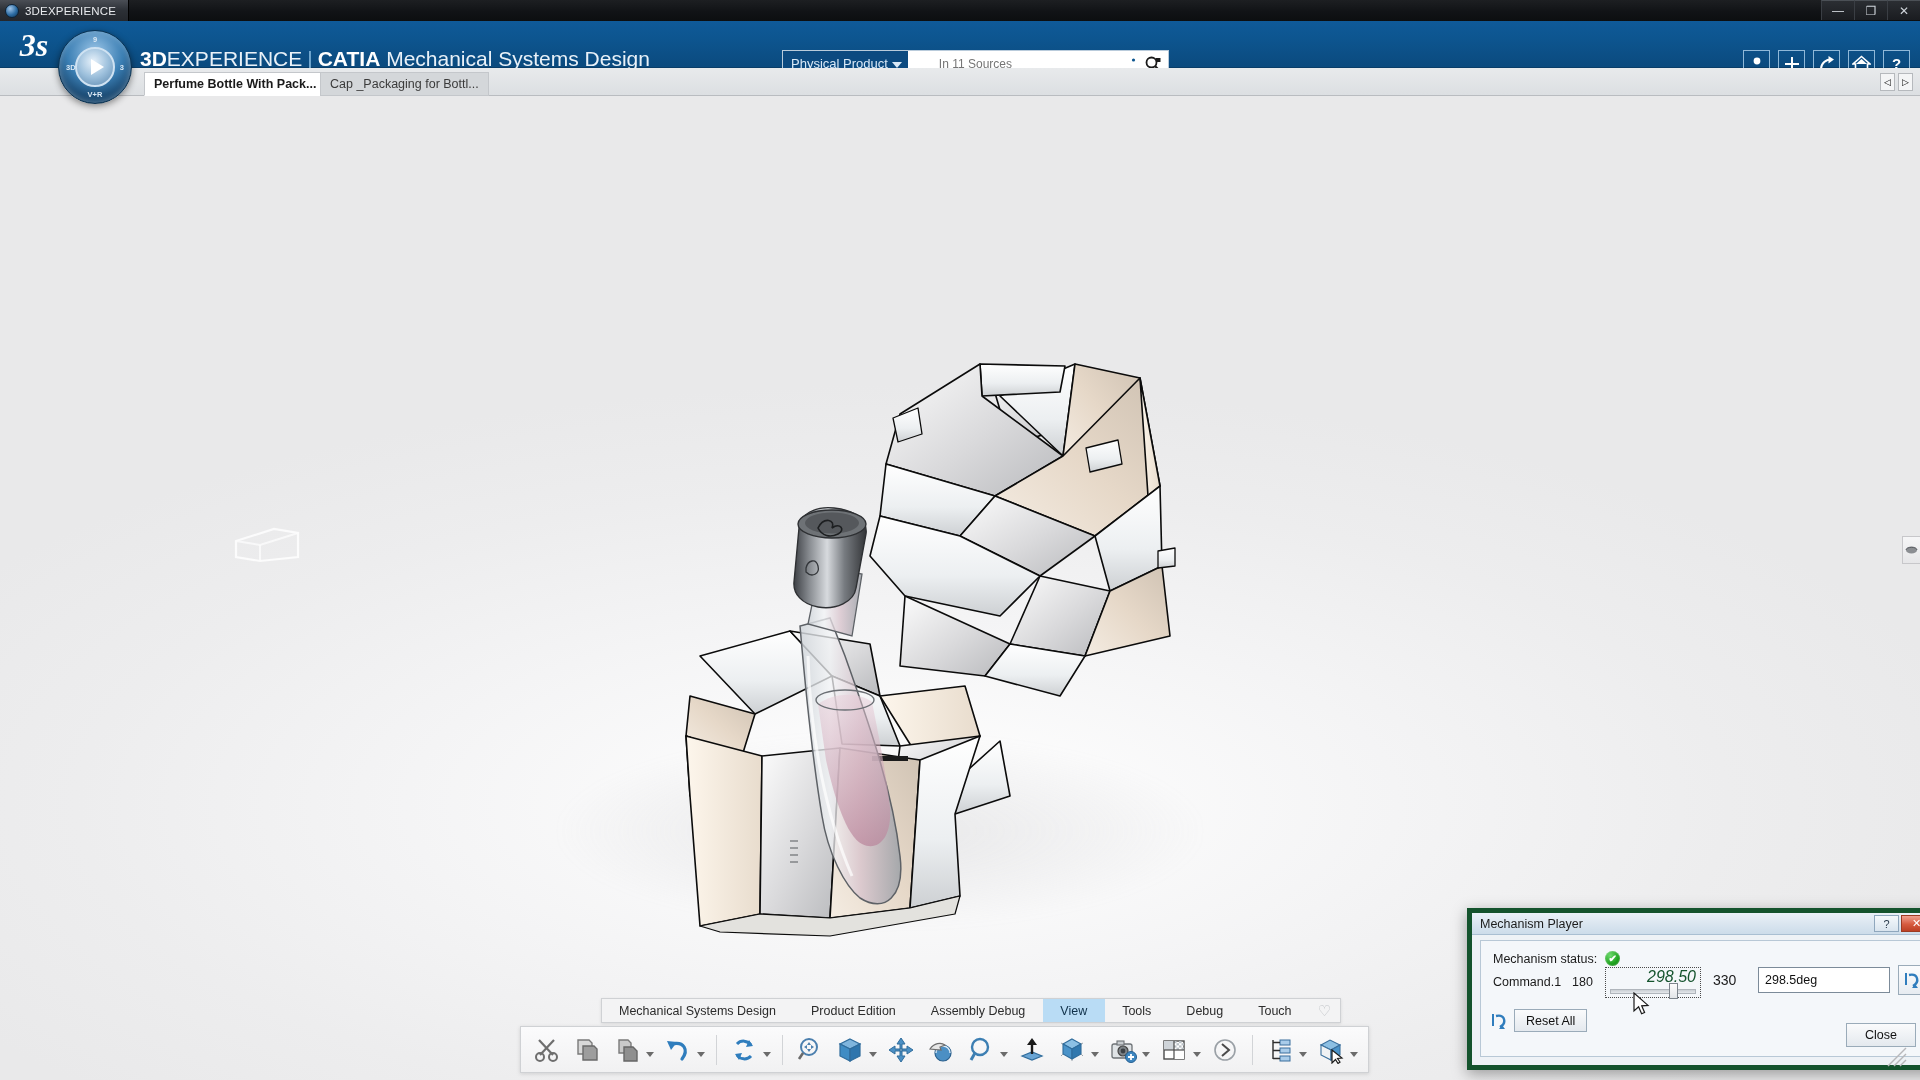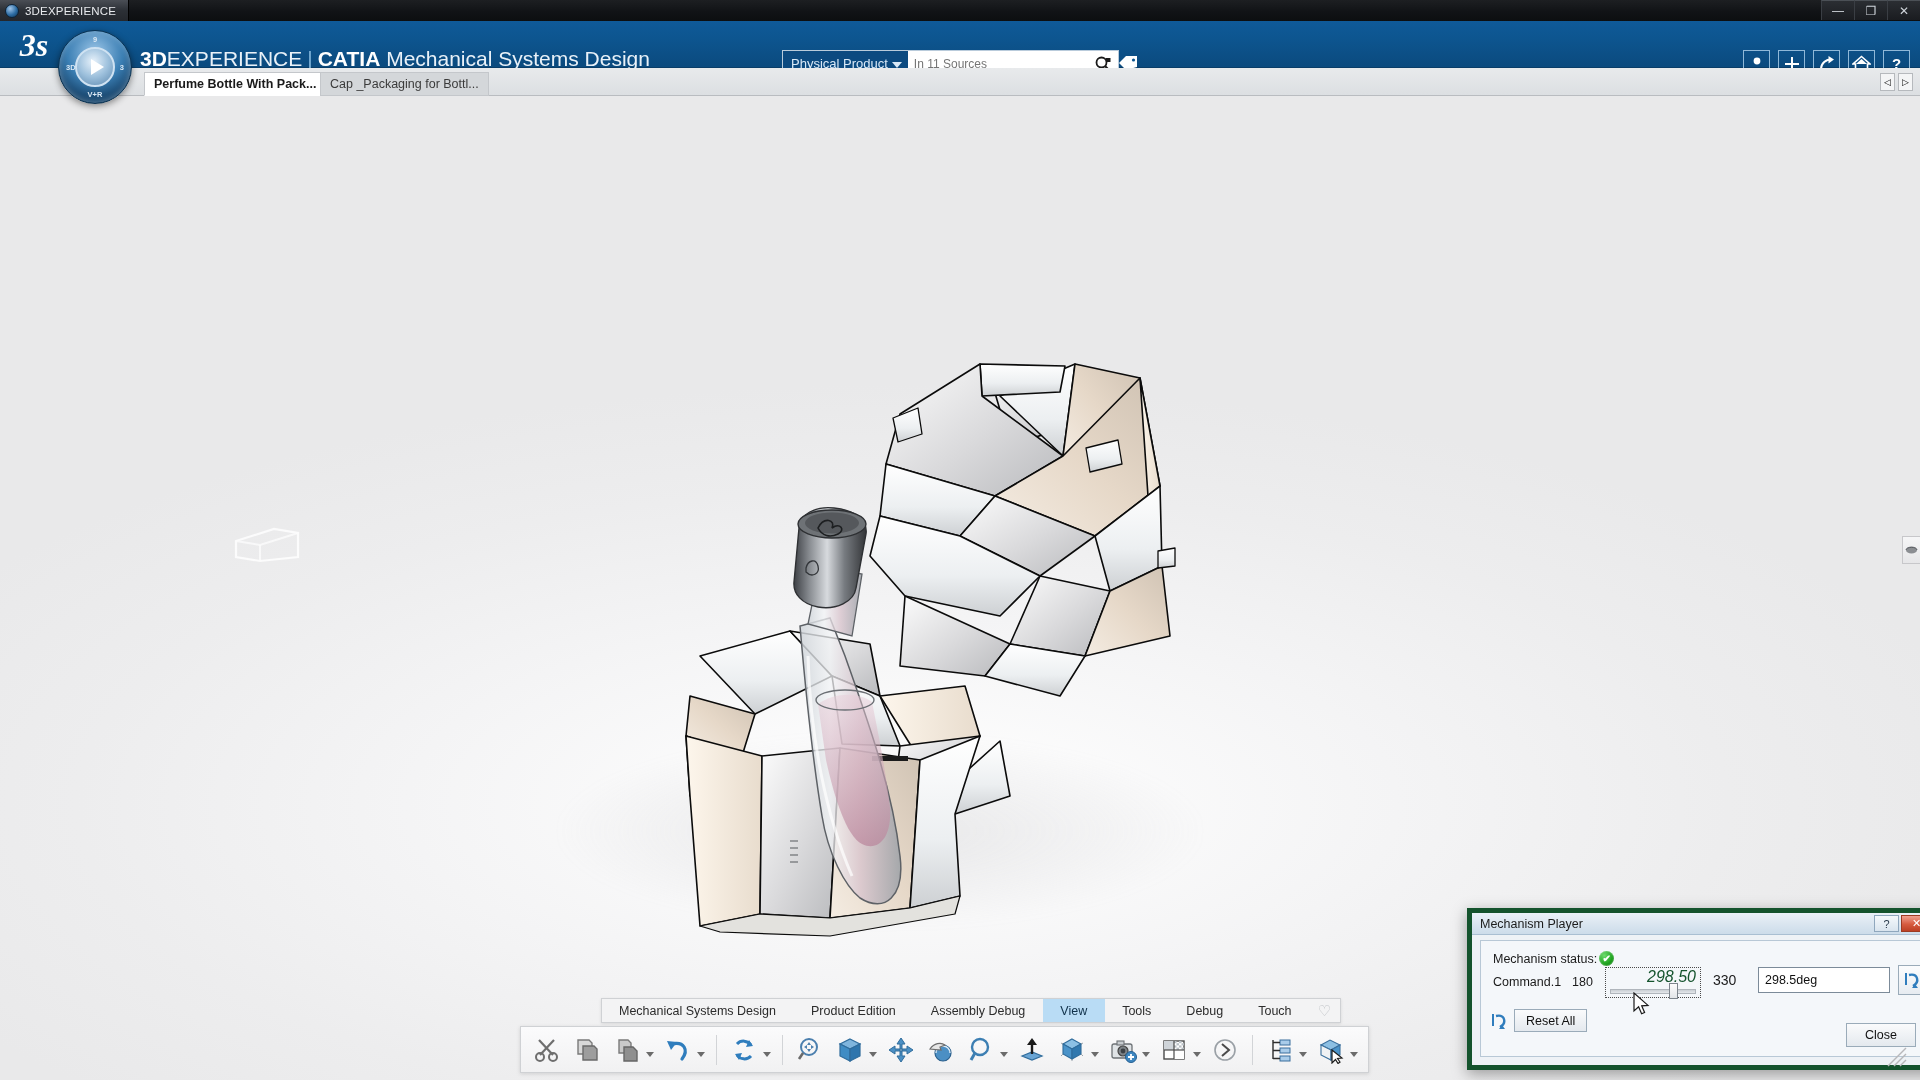--- a/index.html
+++ b/index.html
@@ -85,21 +85,21 @@
     font-size: 21px; color: #e9f1f8; white-space: nowrap;
     font-family: "Liberation Sans", sans-serif;
   }
   .brand-title b { color: #ffffff; font-weight: bold; }
   .brand-title .sep { color: #7fb3d9; margin: 0 5px; }
 
   
   .search-wrap {
     position: absolute; left: 782px; top: 29px;
     height: 27px; display: flex; align-items: stretch;
-    background: #ffffff; border: 1px solid #b9cbdb;
+    background: #ffffff; border: 1px solid #b9cbdb; gap: 25px;
   }
   .search-scope {
     background: #0c4a80; color: #d9e9f7; font-size: 13px;
     padding: 0 20px 0 8px; display: flex; align-items: center;
     position: relative; white-space: nowrap;
   }
   .search-scope .caret {
     position: absolute; right: 6px; top: 50%; margin-top: -2px;
     width: 0; height: 0;
     border-left: 5px solid transparent; border-right: 5px solid transparent;
@@ -242,21 +242,21 @@
   }
   .dlg-btn.close {
     width: 31px; color: #fff;
     background: linear-gradient(180deg,#f0a090,#d65b3f 55%, #bc4024);
     border-color: #9d3a22;
   }
   .dlg-body {
     position: absolute; left: 8px; top: 27px; right: 8px; bottom: 8px;
     border: 1px solid #b8c8d6; background: #f4f7fa;
   }
-  .row-status { position: absolute; left: 12px; top: 10px; display: flex; align-items: center; gap: 2px; }
+  .row-status { position: absolute; left: 12px; top: 10px; display: flex; align-items: center; gap: 8px; }
   .lbl { font-size: 12.5px; color: #1a1a1a; }
   .ok-badge {
     width: 15px; height: 15px; border-radius: 50%;
     background: radial-gradient(circle at 35% 30%, #6fdc6f, #1a9f1a 60%, #0d6b0d);
     display: flex; align-items: center; justify-content: center;
     color: #fff; font-size: 10px; font-weight: bold;
     box-shadow: inset 0 0 2px rgba(255,255,255,.6);
   }
   .row-cmd { position: absolute; left: 12px; top: 34px; display: flex; align-items: center; }
   .cmd-name { font-size: 12.5px; color: #1a1a1a; margin-right: 11px; }

